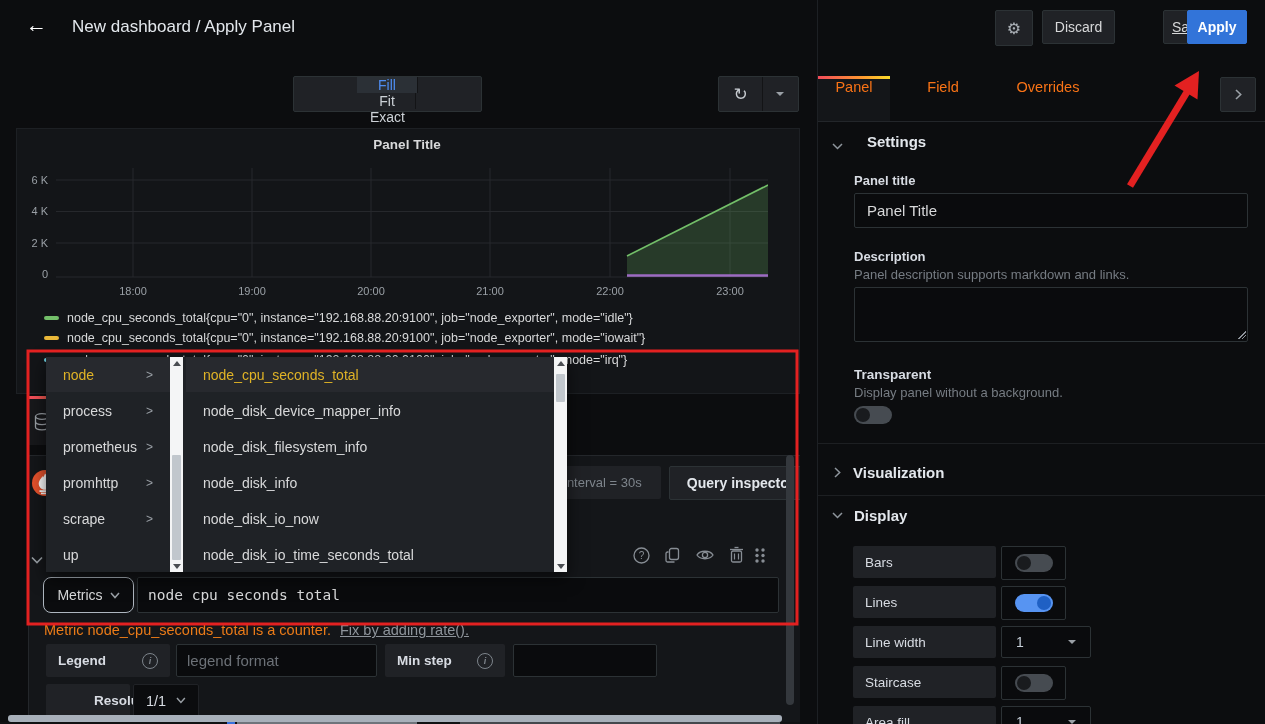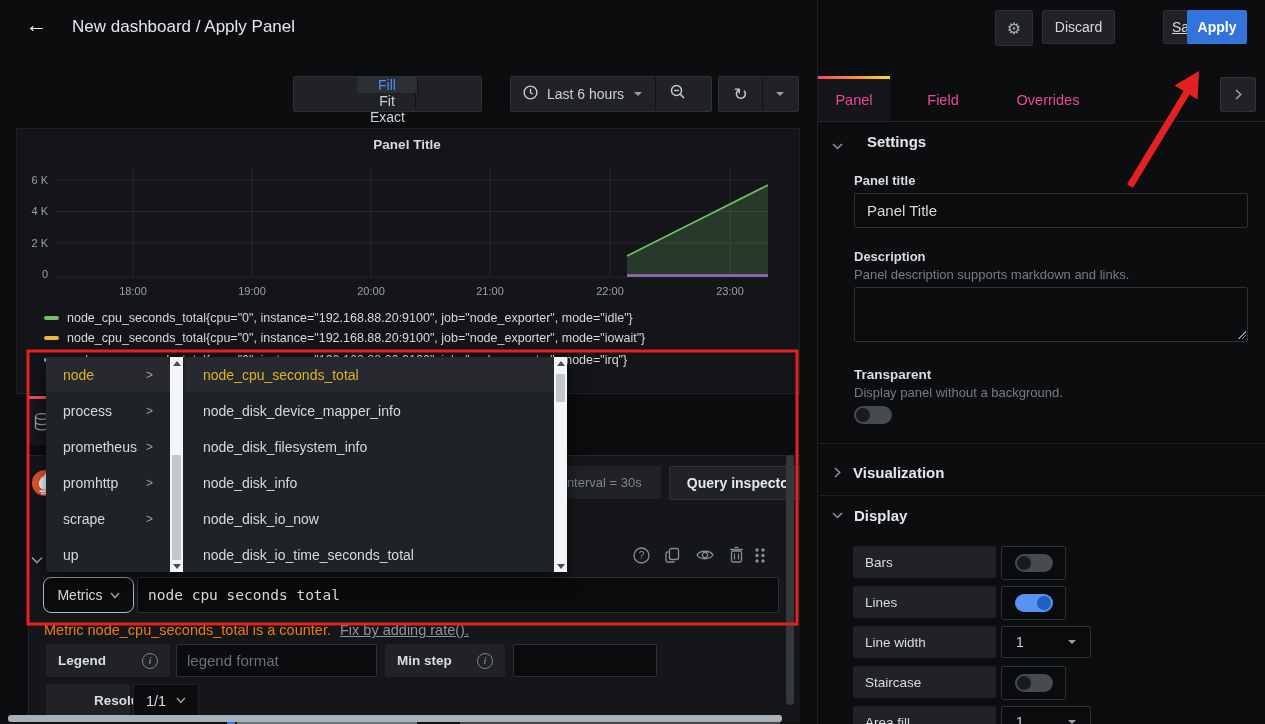--- a/index.html
+++ b/index.html
@@ -38,21 +38,21 @@
   .ddhl{position:absolute;height:35px;background:#27292e}
   .sbtrack{position:absolute;top:0;bottom:0;width:13px;background:#f4f5f6}
   .sbthumb{position:absolute;left:2px;width:9px;background:#c1c7cd;border-radius:1px}
   .sbarrow{position:absolute;left:0;width:13px;height:12px;display:flex;align-items:center;justify-content:center}
   .tri-up{width:0;height:0;border-left:4px solid transparent;border-right:4px solid transparent;border-bottom:5px solid #4a4d52}
   .tri-dn{width:0;height:0;border-left:4px solid transparent;border-right:4px solid transparent;border-top:5px solid #4a4d52}
   .caret{display:inline-block;width:0;height:0;border-left:4px solid transparent;border-right:4px solid transparent;border-top:4px solid #9aa0a6}
   .chev{color:#9aa0a6;font-size:12px}
   
   .sidebar{position:absolute;left:817px;top:0;width:448px;height:724px;border-left:1px solid #1d2024}
-  .tab{position:absolute;top:79px;height:42px;display:flex;align-items:center;justify-content:center;font-size:14.5px;color:#ec4899}
+  .tab{position:absolute;top:79px;height:42px;display:flex;justify-content:center;font-size:14.5px;color:#f97316}
   .seclbl{font-weight:700;font-size:15px;color:#e3e7ec}
   .fieldlbl{font-size:13px;font-weight:700;color:#d8dce3}
   .help{font-size:13px;color:#767c83}
   .toggle{width:38px;height:18px;border-radius:9px;position:relative}
   .toggle .knob{position:absolute;top:2px;width:14px;height:14px;border-radius:50%}
   .tog-off{background:#464b51}.tog-off .knob{left:2px;background:#191b1e}
   .tog-on{background:#5794f2}.tog-on .knob{right:2px;background:#1f60c4}
   .ctrlbox{position:absolute;left:1000px;height:32px;background:#0a0b0d;border:1px solid #2c3235;border-radius:2px;
            display:flex;align-items:center}
   .iconbtn{color:#878d94}
@@ -71,38 +71,20 @@
   <button class="hbtn primary" style="left:1187px;width:60px;">Apply</button>
 </div>
 
 <div class="pane" style="left:0;top:54px;width:800px;height:670px;">
 <div style="position:relative;width:800px;height:670px;top:-54px;">
 
   <div class="tgroup" style="left:293px;width:187px;flex-direction:column;">
     <div class="seg sel" style="width:60px;">Fill</div>
     <div class="seg" style="width:55px;">Fit</div>
     <div class="seg" style="width:70px;">Exact</div>
-  </div>
-  <div class="tgroup" style="left:510px;width:200px;">
-    <span style="margin-left:12px;">
-      <svg width="15" height="15" viewBox="0 0 15 15">
-            <circle cx="7.5" cy="7.5" r="6.4" fill="none" stroke="#c7ccd1" stroke-width="1.4"></circle>
-            <polyline points="7.5,3.8 7.5,7.8 10,9" fill="none" stroke="#c7ccd1" stroke-width="1.3"></polyline>
-          </svg>
-    </span>
-    <span style="margin-left:9px;font-size:14px;color:#ccd1d6;">Last 6 hours</span>
-    <span class="caret" style="margin-left:10px;"></span>
-    <div class="vdiv" style="margin-left:13px;"></div>
-    <span style="margin:0 14px;">
-      <svg width="16" height="16" viewBox="0 0 16 16">
-            <circle cx="6.5" cy="6.5" r="5" fill="none" stroke="#c7ccd1" stroke-width="1.4"></circle>
-            <line x1="4" y1="6.5" x2="9" y2="6.5" stroke="#c7ccd1" stroke-width="1.4"></line>
-            <line x1="10.3" y1="10.3" x2="14" y2="14" stroke="#c7ccd1" stroke-width="1.6"></line>
-          </svg>
-    </span>
   </div>
   <div class="tgroup" style="left:718px;width:79px;">
     <span style="width:43px;text-align:center;font-size:17px;color:#c7ccd1;">↻</span>
     <div class="vdiv"></div>
     <span style="width:34px;display:flex;justify-content:center;">
           <span class="caret"></span>
         </span>
   </div>
 
   <div class="panelbox"></div>

